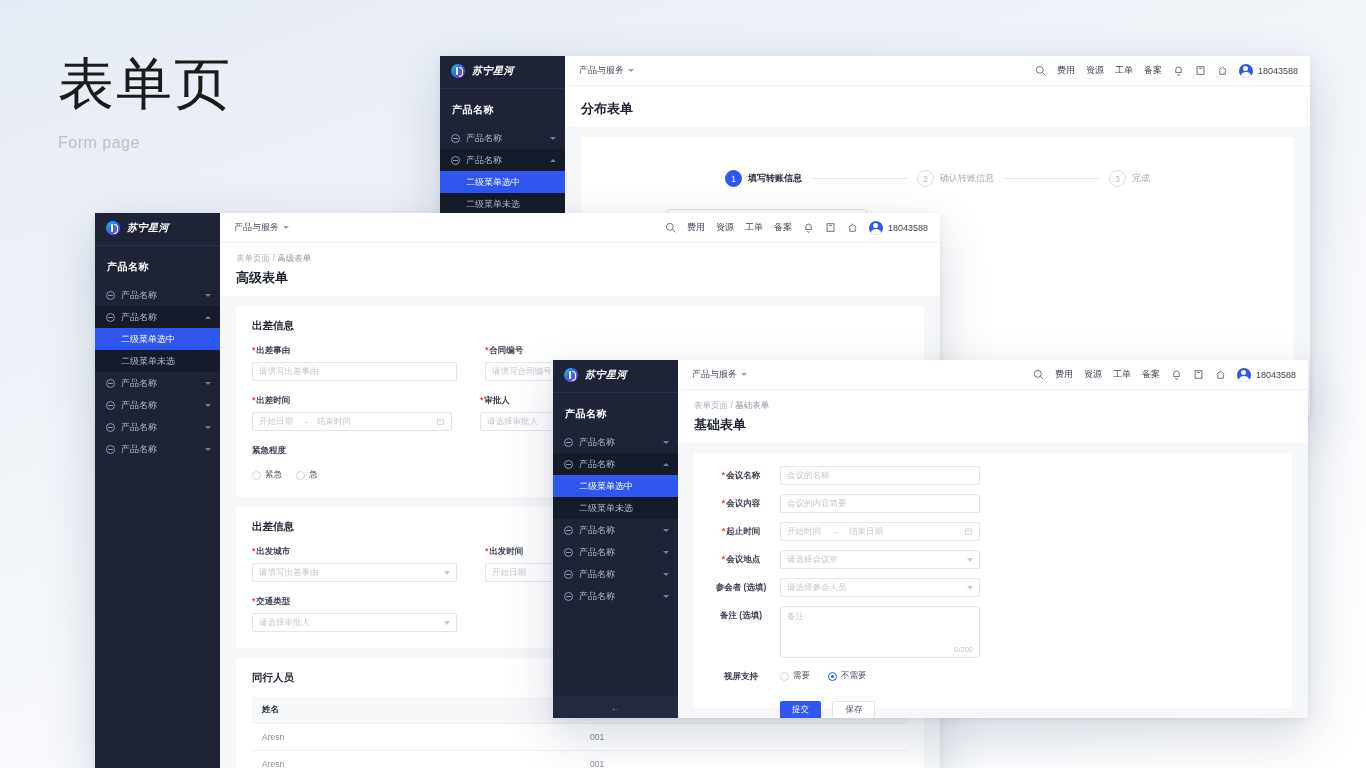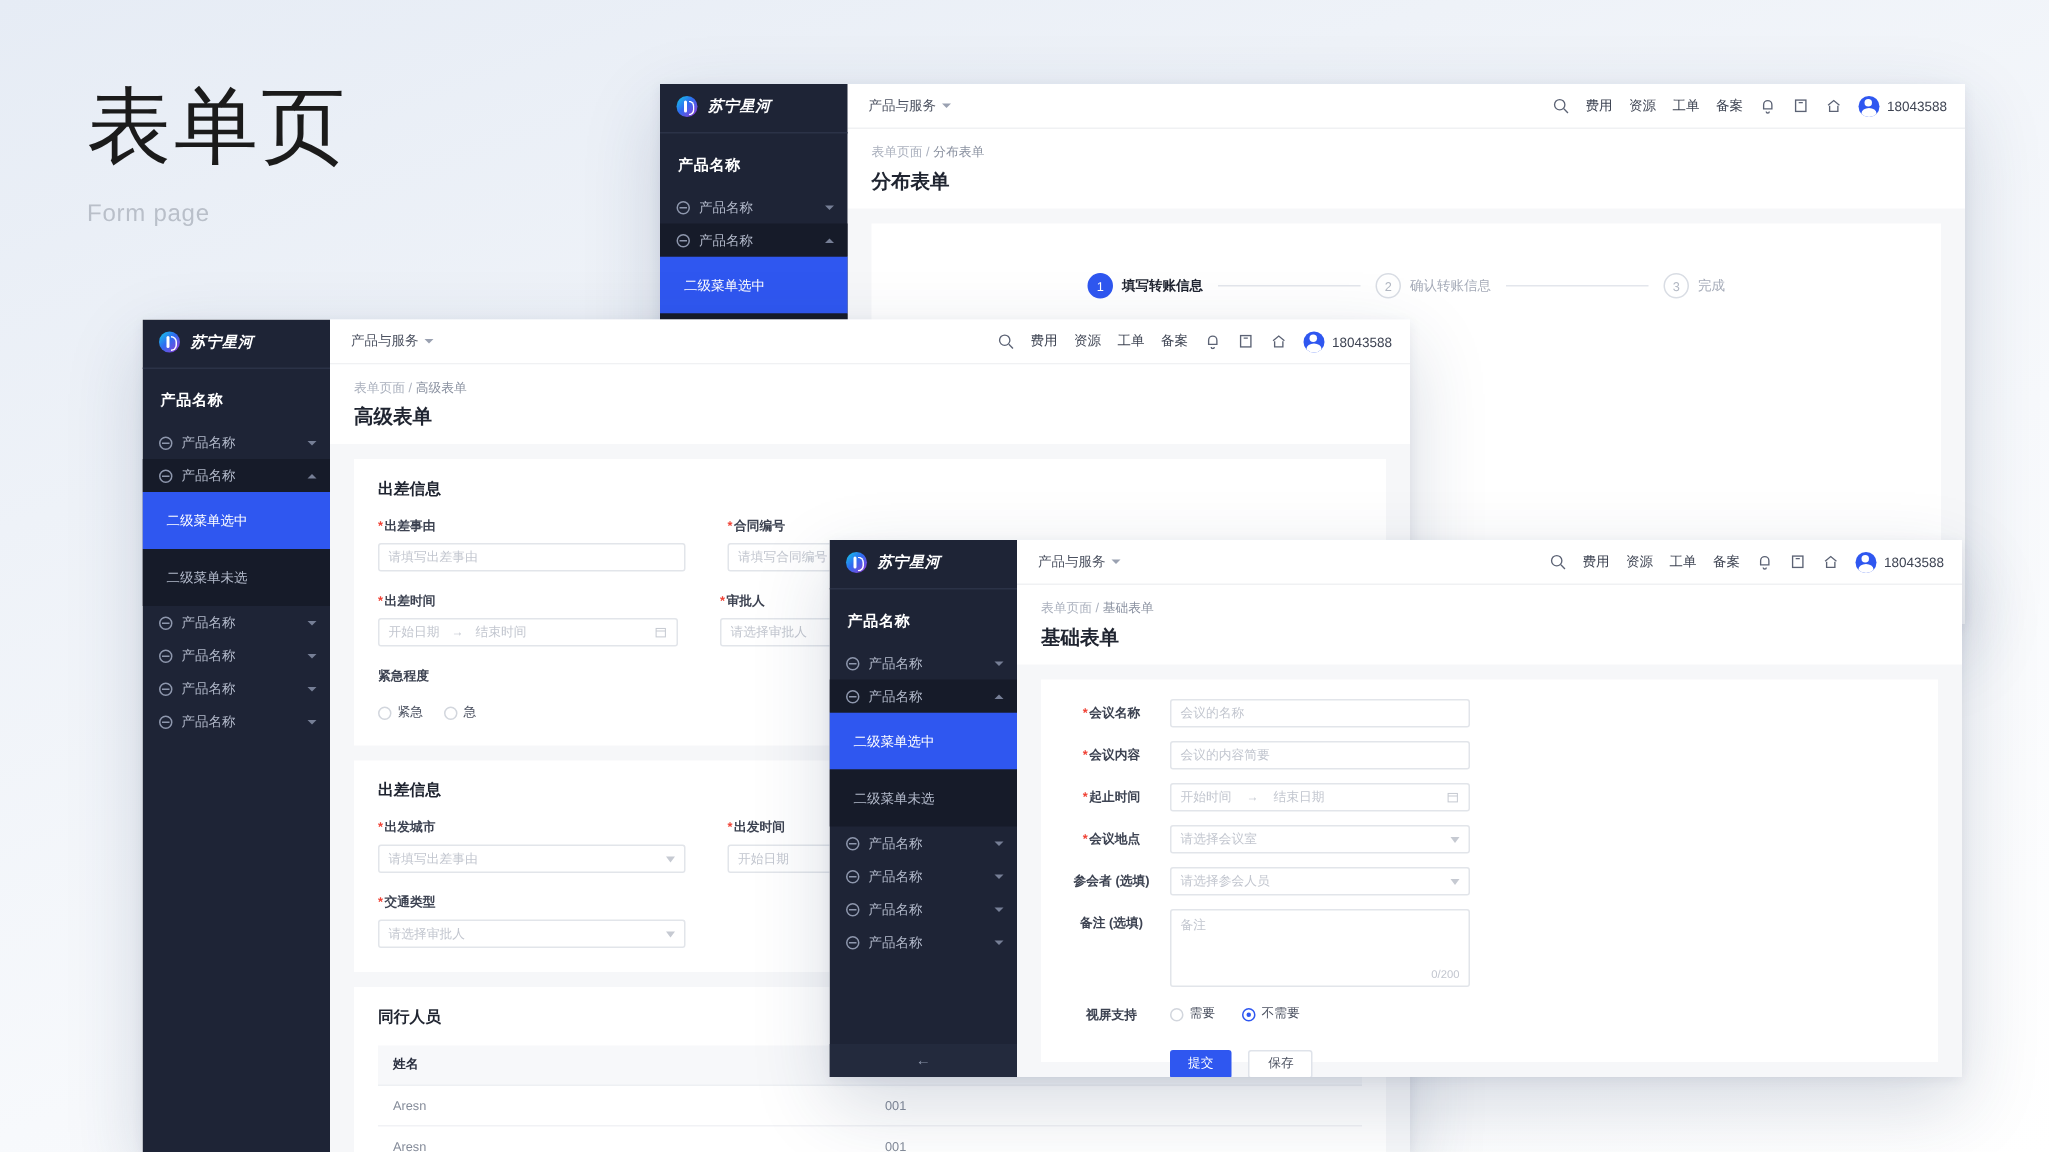--- a/index.html
+++ b/index.html
@@ -78,21 +78,21 @@
   }
   .side-item .lbl { flex: 1; }
   .side-item .chev {
     width: 0; height: 0; border-left: 3px solid transparent;
     border-right: 3px solid transparent; border-top: 3.5px solid #767f96;
   }
   .side-item.open { background: #161b29; }
   .side-item.open .chev { border-top: none; border-bottom: 3.5px solid #767f96; }
 
   .side-sub {
-    height: 38px; display: flex; align-items: center; padding-left: 16px;
+    height: 22px; display: flex; align-items: center; padding-left: 26px;
     font-size: 9px; color: #b3bacb; background: #161b29;
   }
   .side-sub.active { background: #2f57f0; color: #fff; }
 
   .side-collapse {
     margin-top: auto; height: 22px; background: #232a3d;
     display: flex; align-items: center; justify-content: center;
     color: #8a93a8; font-size: 10px;
   }
 
@@ -268,25 +268,20 @@
             </svg>
         </span>
         <span class="avatar-wrap">
           <span class="avatar"></span>
           <span class="avatar-name">18043588</span>
         </span>
       </div>
     </div>
 
     <div class="page-head">
-      <div class="bc">
-        <span>表单页面</span>
-        <span>/</span>
-        <b>分布表单</b>
-      </div>
       <div class="pg-title">分布表单</div>
     </div>
 
     <div class="content">
       <div class="card" style="height:100%;">
         <div class="steps">
           <div class="step active">
             <span class="step-num">1</span>
             <span class="step-lbl">填写转账信息</span>
           </div>

